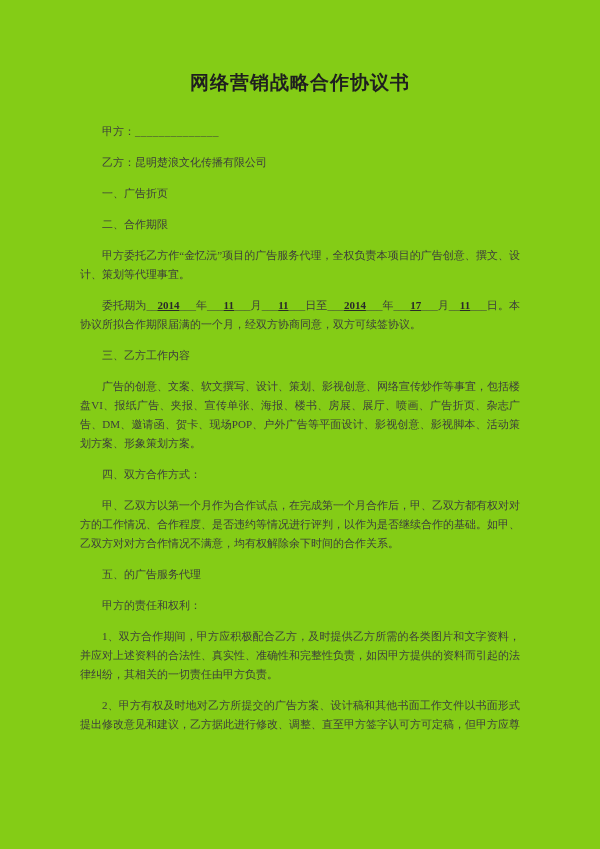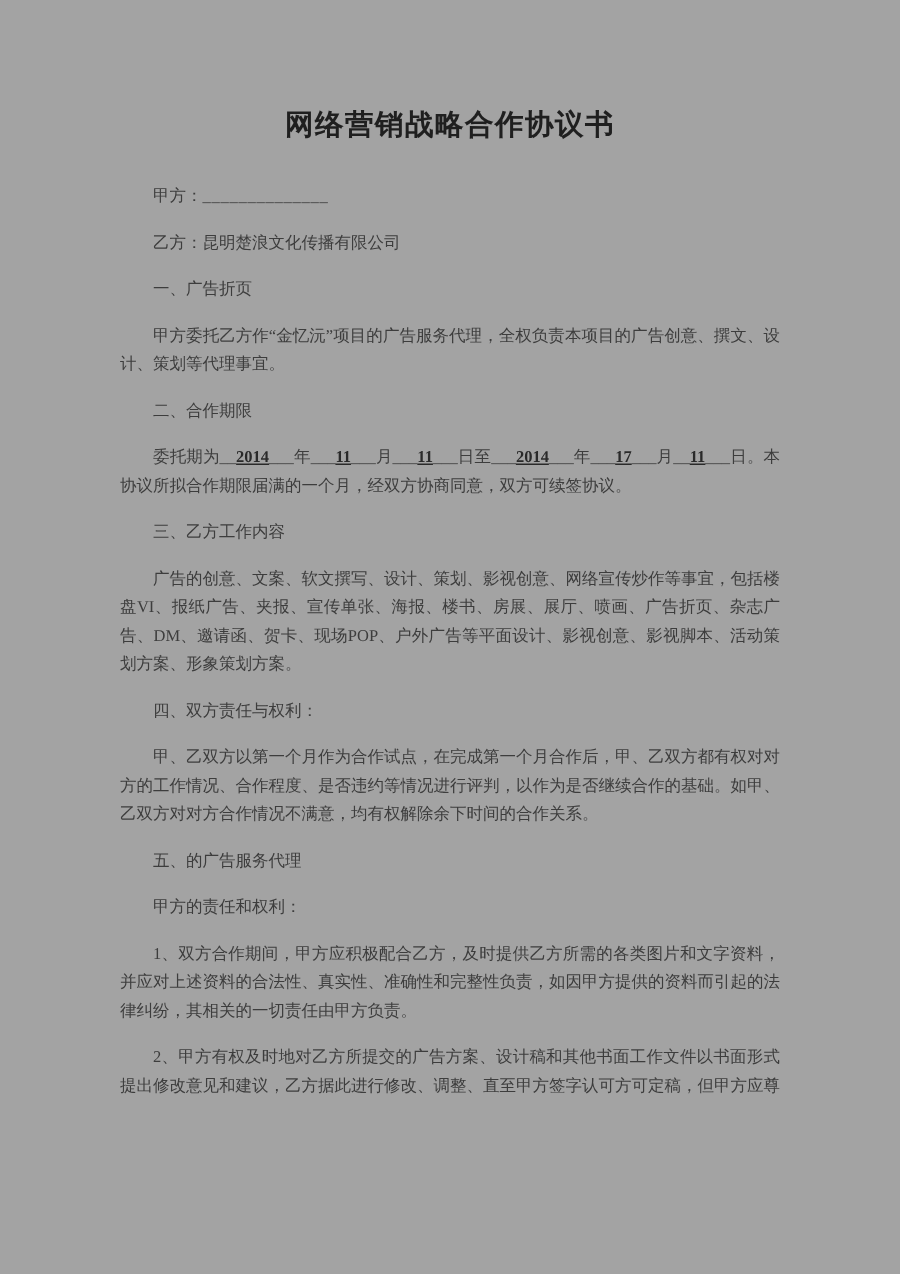--- a/index.html
+++ b/index.html
@@ -12,21 +12,21 @@
     background: #ffffff;
     overflow: hidden;
     font-family: "Liberation Serif", "DejaVu Serif", serif;
     color: #3d3d3d;
   }
   .page {
     box-sizing: border-box;
     width: 600px;
     height: 849px;
     padding: 70px 80px 0 80px;
-    background: #a3a3a3;
+    background: #84cc16;
   }
   .doc-title {
     font-size: 19px;
     font-weight: bold;
     text-align: center;
     color: #1f1f1f;
     margin: 0 0 26px 0;
     letter-spacing: 1px;
   }
   .para {
@@ -53,29 +53,29 @@
 <div class="page">
 
   <h1 class="doc-title">网络营销战略合作协议书</h1>
 
   <p class="para"><span>甲方：</span><span class="blank">______________</span></p>
 
   <p class="para">乙方：昆明楚浪文化传播有限公司</p>
 
 
   <p class="para">一、广告折页</p>
+  <p class="para">二、合作期限</p>
+
   <p class="para">甲方委托乙方作“金忆沅”项目的广告服务代理，全权负责本项目的广告创意、撰文、设计、策划等代理事宜。</p>
-
-  <p class="para">二、合作期限</p>
   <p class="para"><span>委托期为__</span><span class="bold">2014</span><span>___年___</span><span class="bold">11</span><span>___月___</span><span class="bold">11</span><span>___日至___</span><span class="bold">2014</span><span>___年___</span><span class="bold">17</span><span>___月__</span><span class="bold">11</span><span>___日。本协议所拟合作期限届满的一个月，经双方协商同意，双方可续签协议。</span></p>
 
   <p class="para">三、乙方工作内容</p>
   <p class="para">广告的创意、文案、软文撰写、设计、策划、影视创意、网络宣传炒作等事宜，包括楼盘VI、报纸广告、夹报、宣传单张、海报、楼书、房展、展厅、喷画、广告折页、杂志广告、DM、邀请函、贺卡、现场POP、户外广告等平面设计、影视创意、影视脚本、活动策划方案、形象策划方案。</p>
 
-  <p class="para">四、双方责任与权利：</p>
+  <p class="para">四、双方合作方式：</p>
   <p class="para">甲、乙双方以第一个月作为合作试点，在完成第一个月合作后，甲、乙双方都有权对对方的工作情况、合作程度、是否违约等情况进行评判，以作为是否继续合作的基础。如甲、乙双方对对方合作情况不满意，均有权解除余下时间的合作关系。</p>
 
   <p class="para">五、的广告服务代理</p>
   <p class="para">甲方的责任和权利：</p>
   <p class="para">1、双方合作期间，甲方应积极配合乙方，及时提供乙方所需的各类图片和文字资料，并应对上述资料的合法性、真实性、准确性和完整性负责，如因甲方提供的资料而引起的法律纠纷，其相关的一切责任由甲方负责。</p>
   <p class="para">2、甲方有权及时地对乙方所提交的广告方案、设计稿和其他书面工作文件以书面形式提出修改意见和建议，乙方据此进行修改、调整、直至甲方签字认可方可定稿，但甲方应尊</p>
 
 </div>
 
 </body></html>

